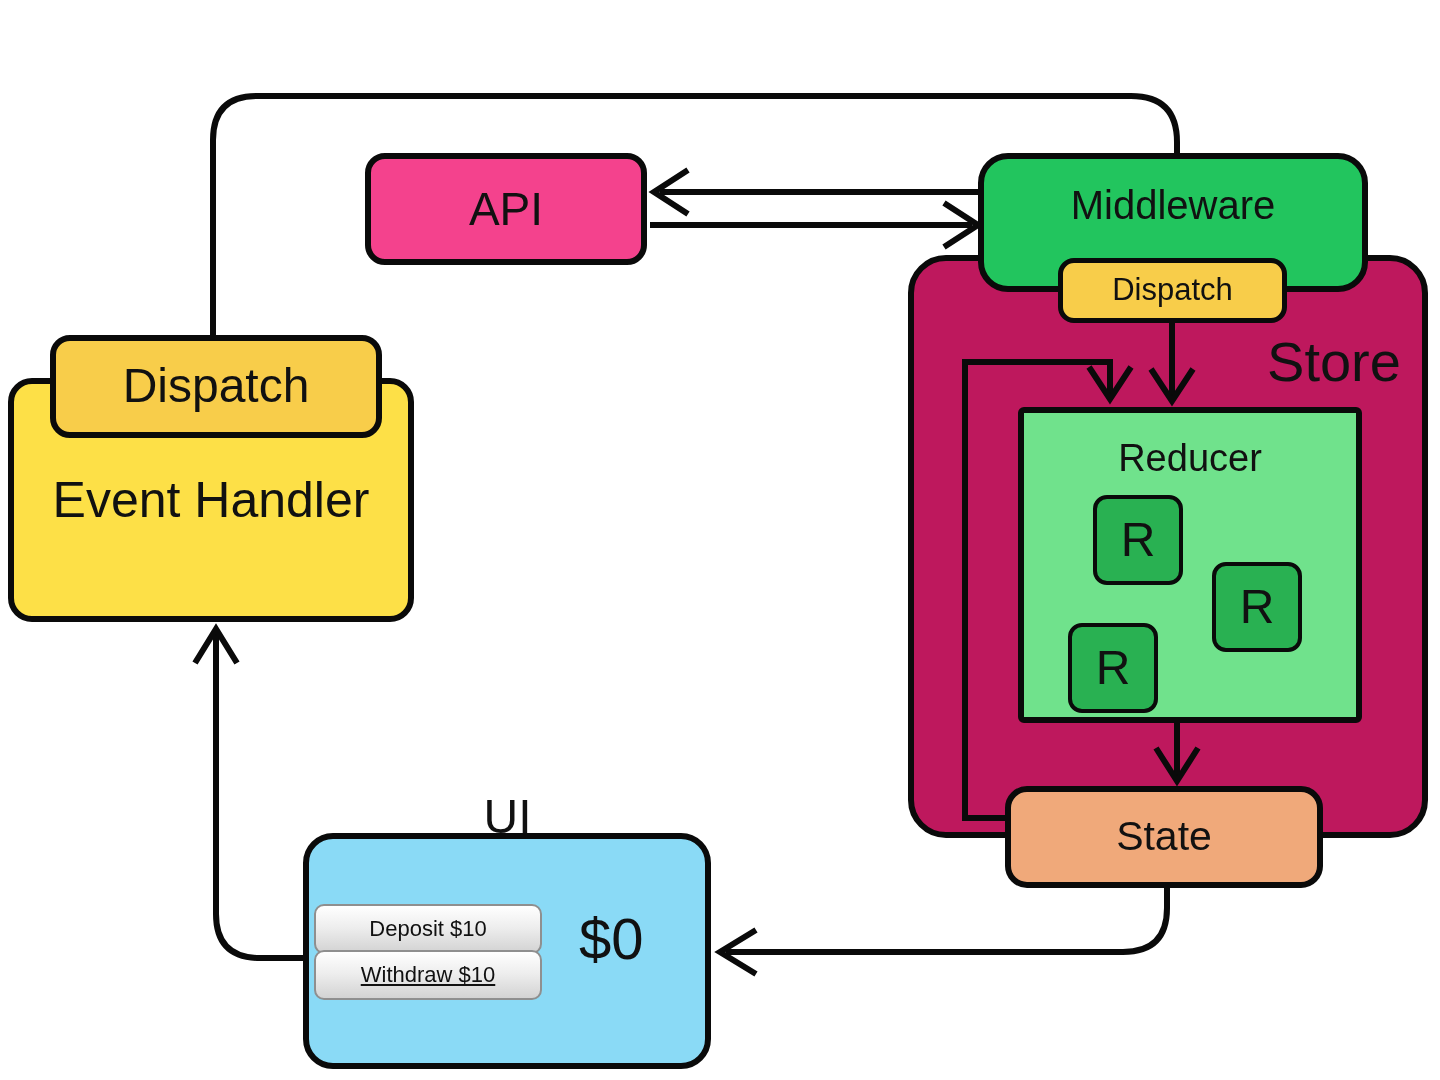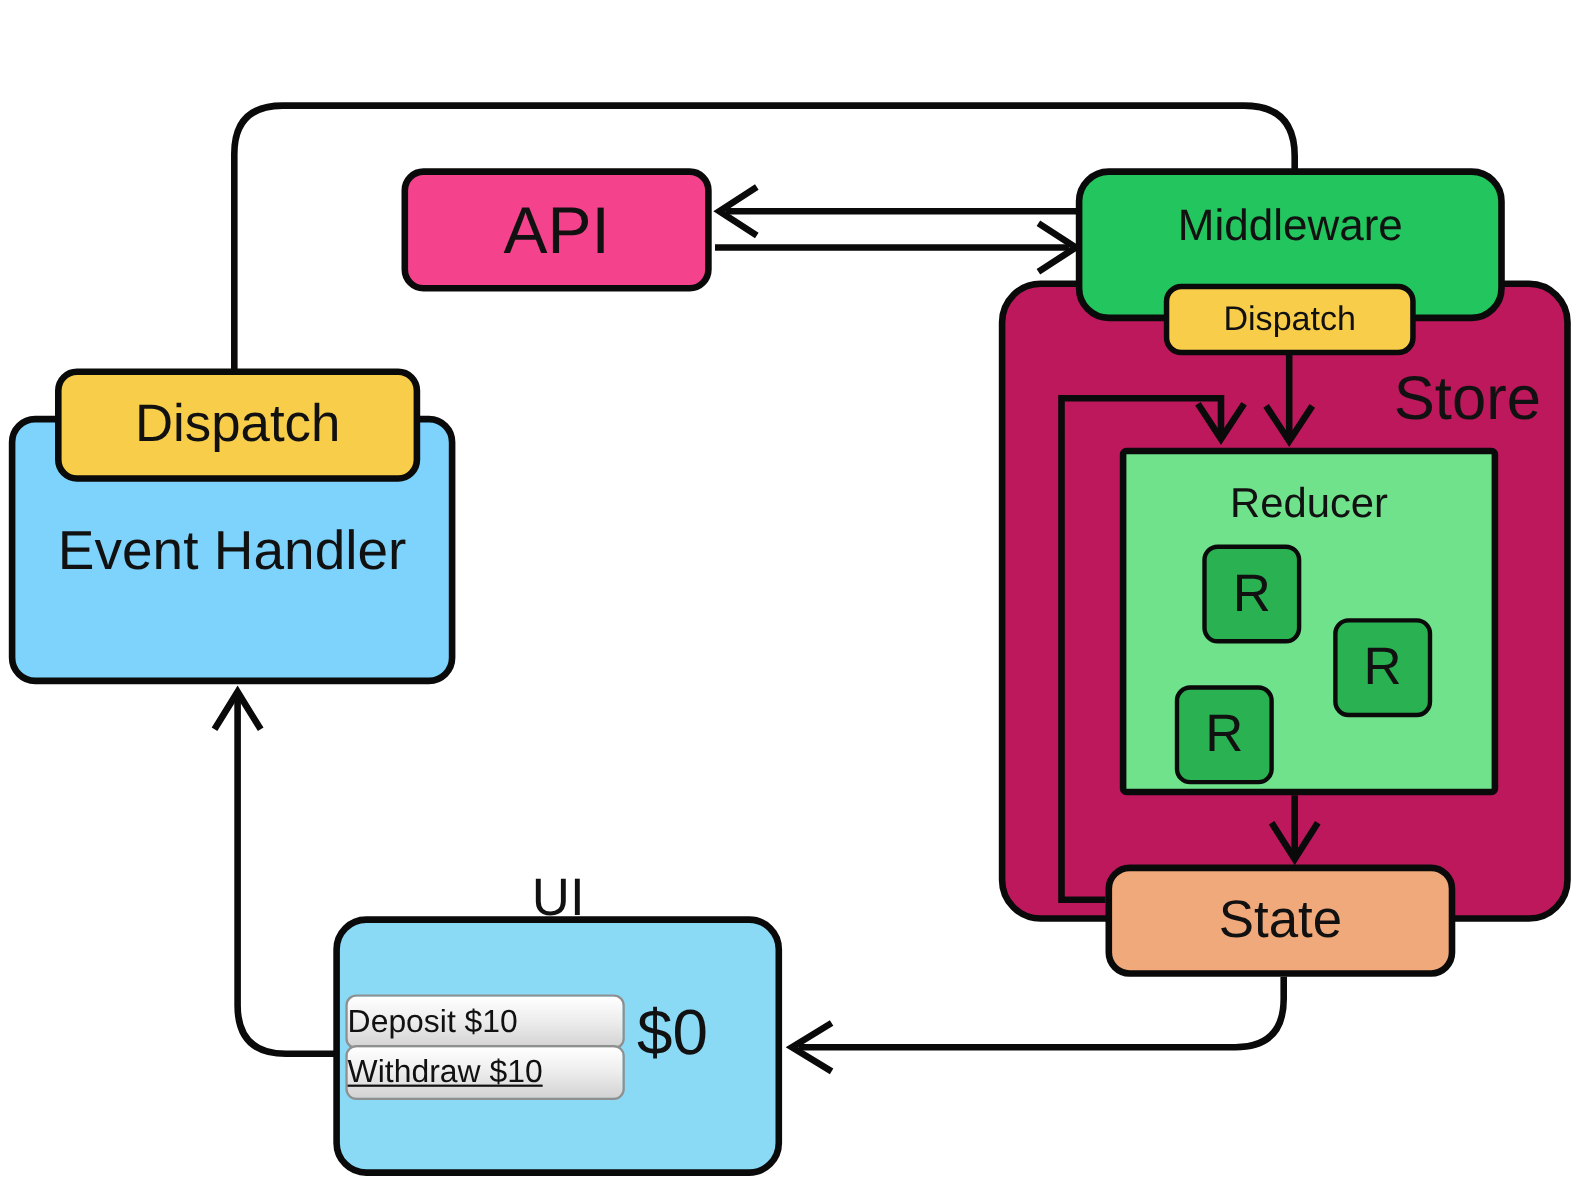--- a/index.html
+++ b/index.html
@@ -6,44 +6,44 @@
   .stage{
     position:relative;width:1440px;height:1080px;background:#ffffff;
     font-family:"Liberation Sans",sans-serif;color:#111;overflow:hidden;
   }
   .layer{position:absolute;left:0;top:0;width:1440px;height:1080px;pointer-events:none;}
   .layer path,.layer line,.layer polyline{stroke:#0a0a0a;stroke-width:6;fill:none;}
   .box{
     position:absolute;box-sizing:border-box;border:6px solid #0a0a0a;
     display:flex;align-items:center;justify-content:center;text-align:center;line-height:1.05;
   }
-  .api{left:365px;top:153px;width:282px;height:112px;background:#F4428D;border-radius:20px;font-size:60px;}
+  .api{left:365px;top:153px;width:282px;height:112px;background:#F4428D;border-radius:20px;font-size:46px;}
   .middleware{left:978px;top:153px;width:390px;height:139px;background:#22c55e;border-radius:30px;font-size:40px;padding-bottom:36px;}
   .store{left:908px;top:255px;width:520px;height:583px;background:#be185d;border-radius:38px;}
   .store-title{position:absolute;left:325px;top:72px;width:190px;text-align:center;font-size:56px;}
   .dispatch-store{left:1058px;top:258px;width:229px;height:65px;background:#F8CD4A;border-radius:16px;border-width:5px;font-size:31px;}
   .reducer{left:1018px;top:407px;width:344px;height:316px;background:#70E28C;border-radius:6px;}
   .reducer-title{position:absolute;left:0;top:26px;width:100%;text-align:center;font-size:38px;}
   .chip{
     position:absolute;width:82px;height:82px;background:#29B152;border:4px solid #0a0a0a;
     border-radius:14px;display:flex;align-items:center;justify-content:center;font-size:48px;
   }
   .chip-1{left:69px;top:82px;}
   .chip-2{left:188px;top:149px;}
   .chip-3{left:44px;top:210px;}
-  .state{left:1005px;top:786px;width:318px;height:102px;background:#F0A97A;border-radius:22px;font-size:48px;}
-  .event-handler{left:8px;top:378px;width:406px;height:244px;background:#7dd3fc;border-radius:24px;font-size:50px;}
+  .state{left:1005px;top:786px;width:318px;height:102px;background:#F0A97A;border-radius:22px;font-size:41px;}
+  .event-handler{left:8px;top:378px;width:406px;height:244px;background:#fde047;border-radius:24px;font-size:50px;}
   .eh-dispatch{left:50px;top:335px;width:332px;height:103px;background:#F8CD4A;border-radius:20px;font-size:48px;}
   .ui-title{position:absolute;left:455px;top:768px;width:105px;text-align:center;font-size:48px;margin-top:21px;}
   .ui{left:303px;top:833px;width:408px;height:236px;background:#8ADAF6;border-radius:30px;}
   .btn{
-    position:absolute;left:5px;width:254px;height:50px;box-sizing:border-box;
+    position:absolute;left:5px;width:228px;height:50px;box-sizing:border-box;
     border:2px solid #8f8f8f;border-radius:10px;
     background:linear-gradient(180deg,#ffffff 0%,#ededed 48%,#d3d3d3 100%);
-    display:flex;align-items:center;justify-content:flex-start;font-size:29px;color:#111;cursor:pointer;
+    display:flex;align-items:center;justify-content:center;font-size:22px;color:#111;cursor:pointer;
   }
   .btn-deposit{top:65px;}
   .btn-withdraw{top:111px;text-decoration:underline;}
   .balance{position:absolute;left:270px;top:70px;font-size:58px;}
 </style>
 </head>
 <body>
 
 <div class="stage">
 

